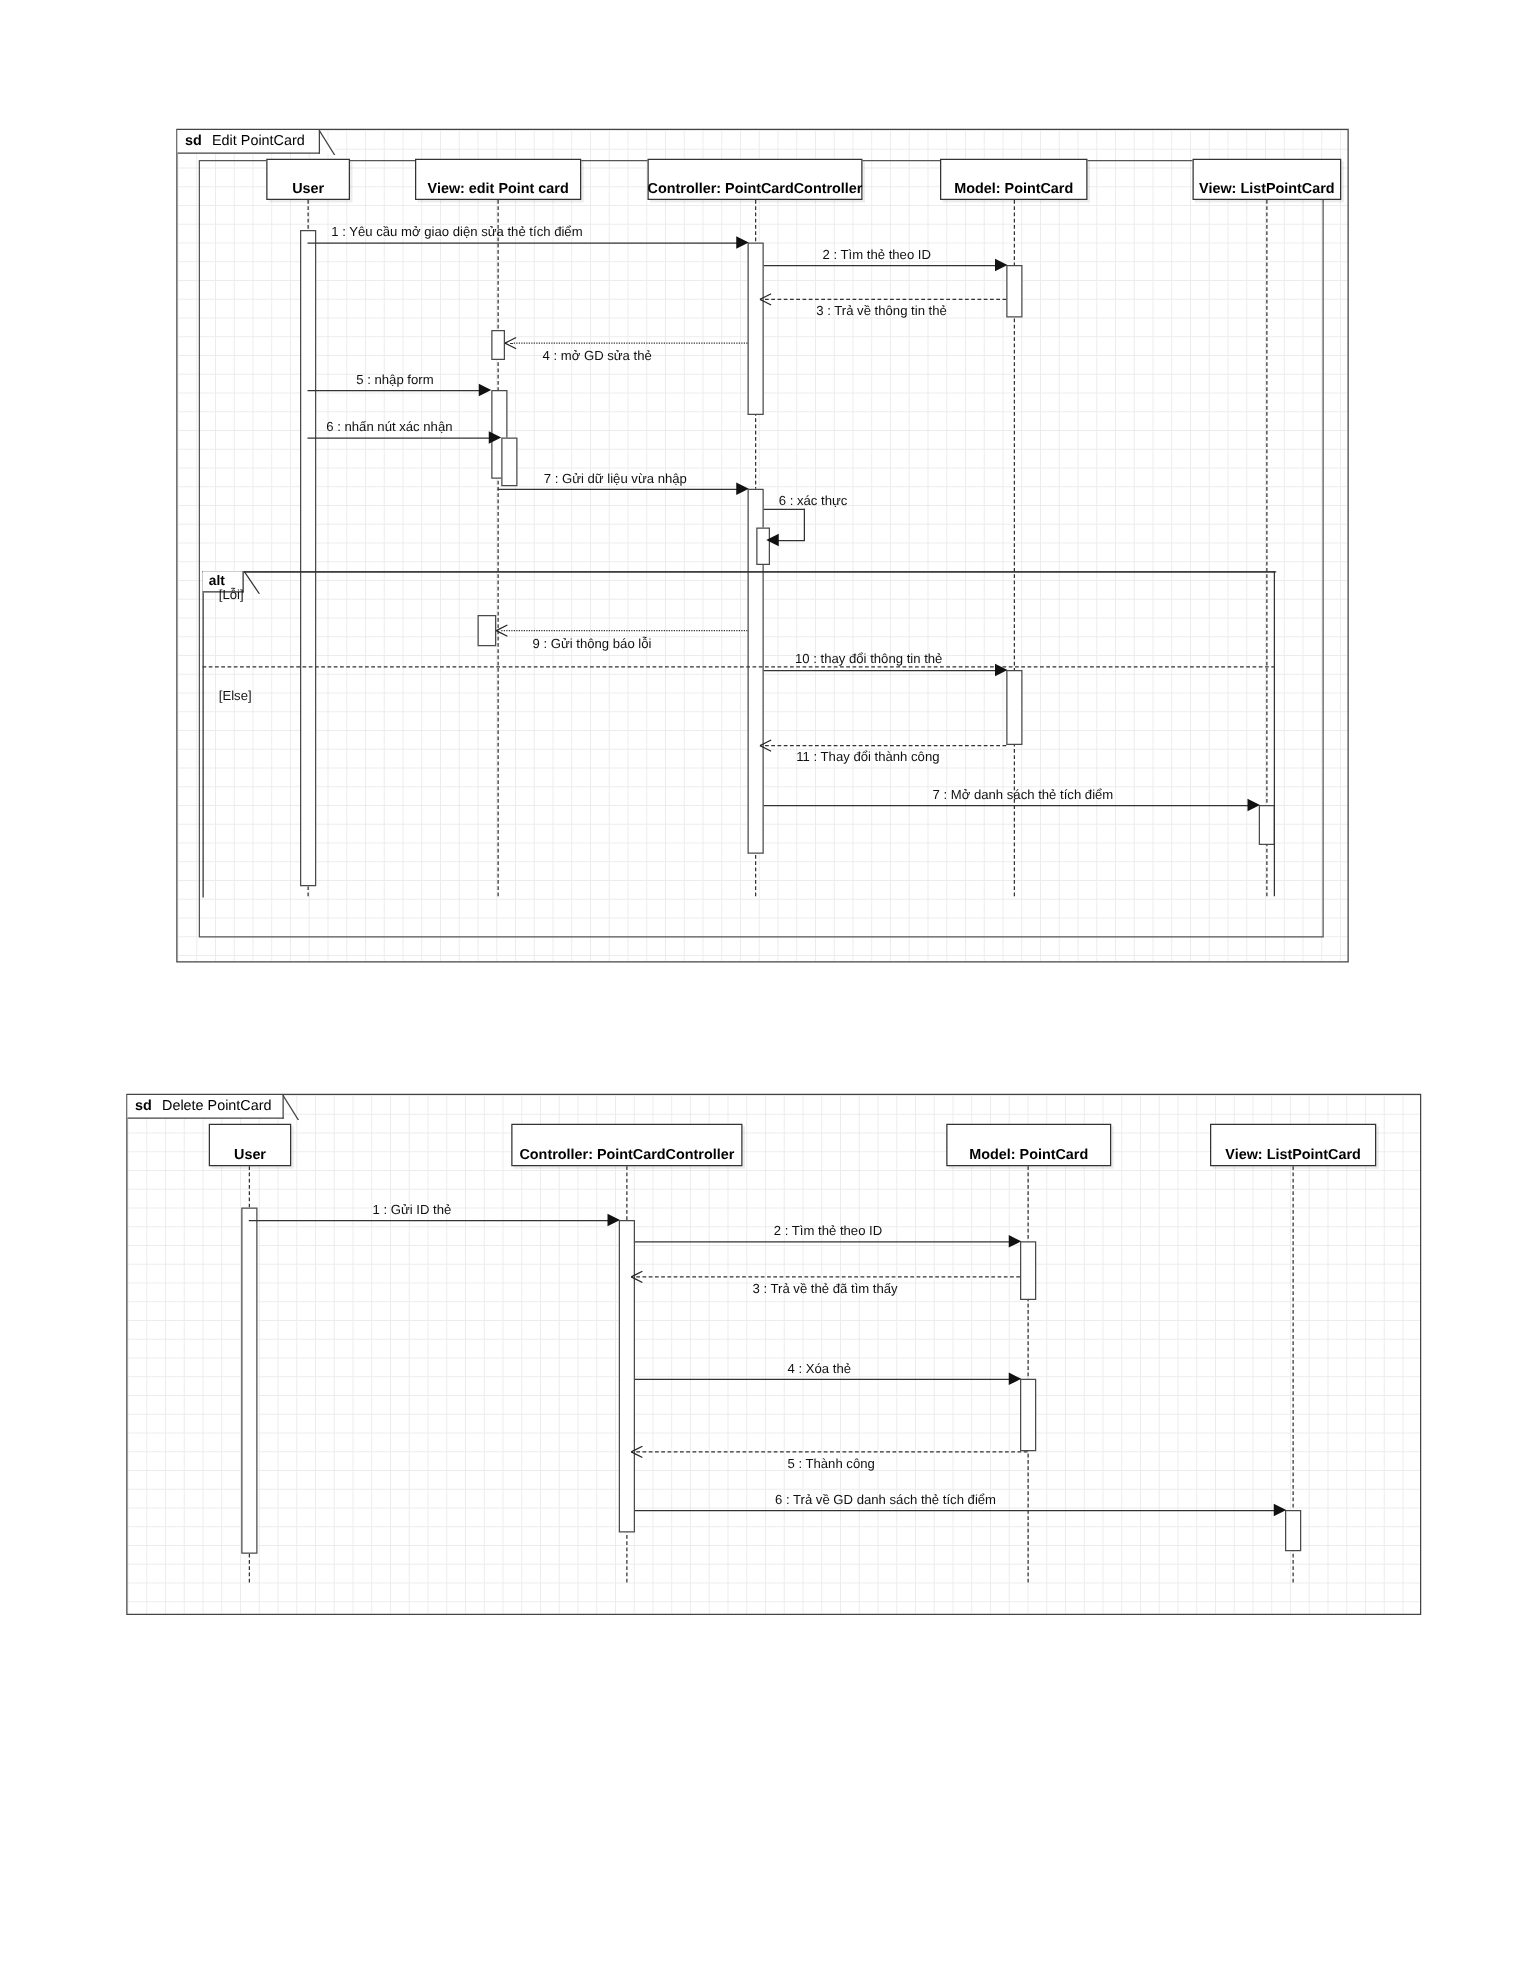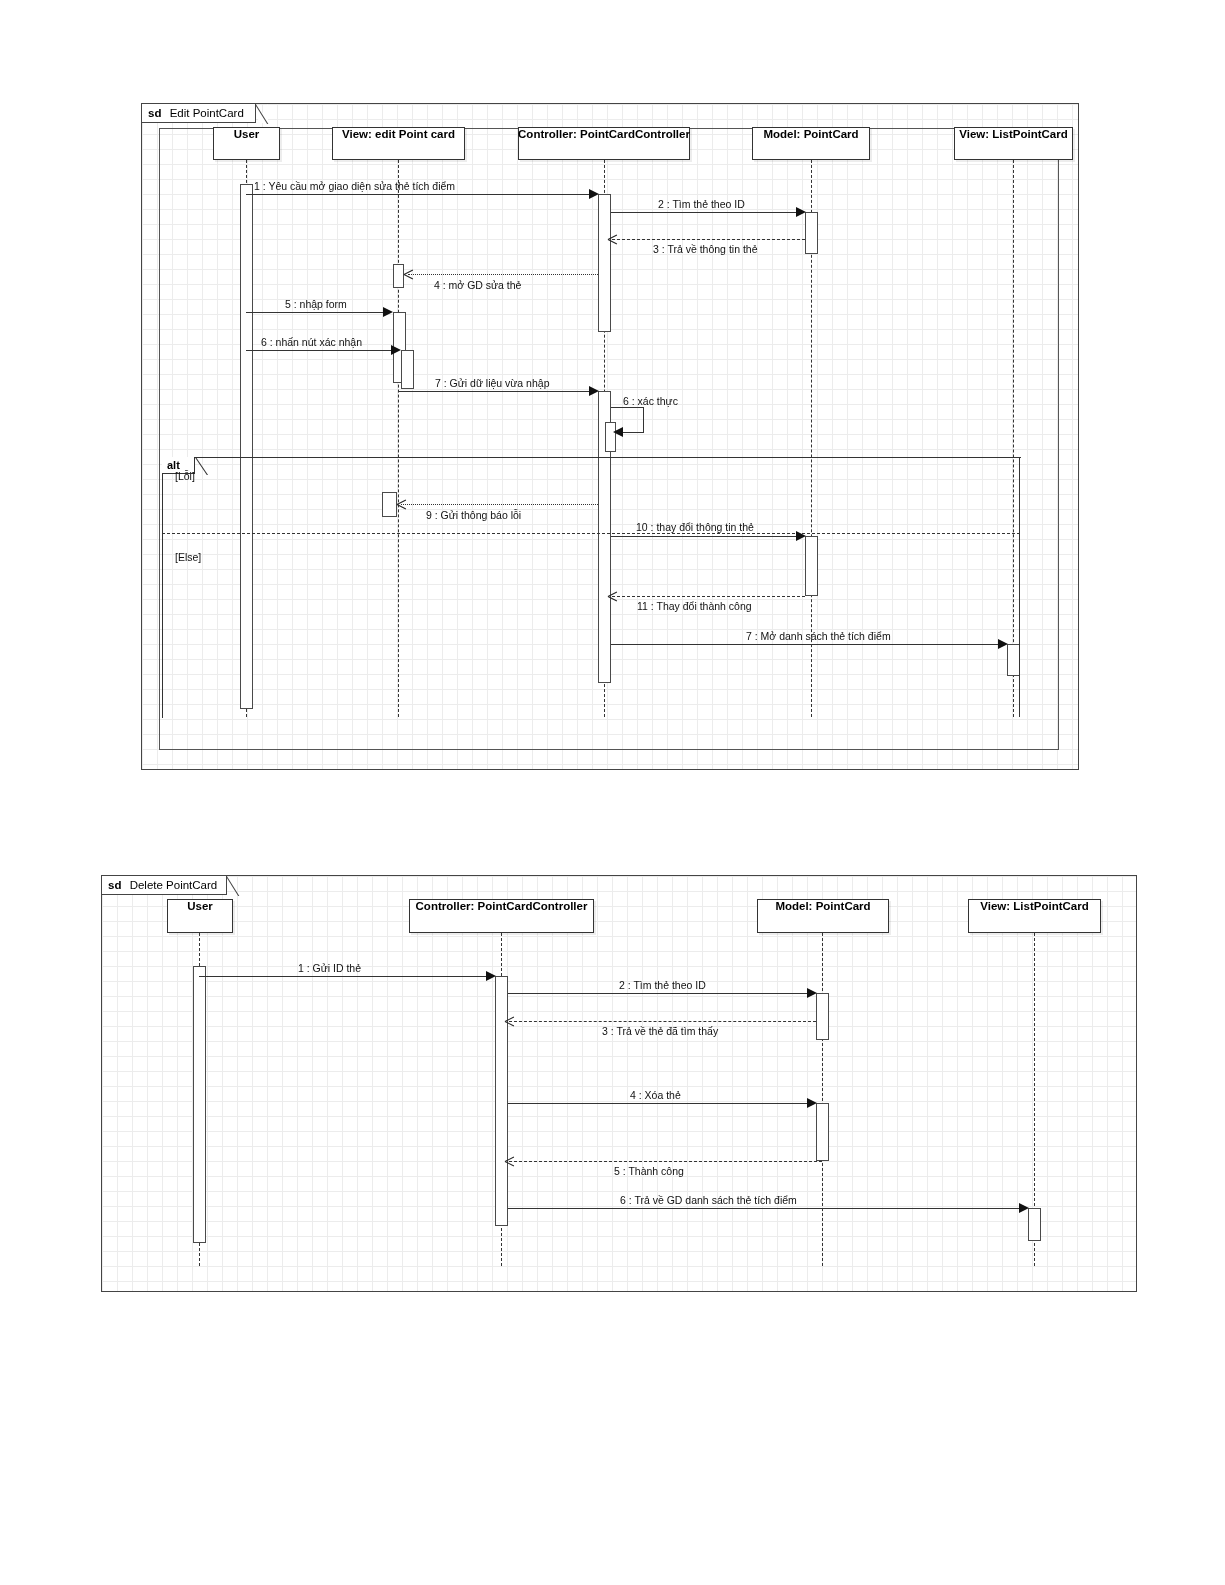--- a/index.html
+++ b/index.html
@@ -62,21 +62,21 @@
     position: absolute;
     border: 1.3px solid #333333;
     background: #ffffff;
     box-shadow: 2px 2px 0 rgba(0,0,0,0.07);
     font-size: 11.5px;
     font-weight: bold;
     color: #000000;
     text-align: center;
     line-height: 1.2;
     display: flex;
-    align-items: flex-start;
+    align-items: flex-end;
     justify-content: center;
     box-sizing: border-box;
     white-space: nowrap;
   }
 
   
   .lifeline-line {
     position: absolute;
     width: 0;
     border-left: 1.3px dashed #333333;
@@ -244,21 +244,21 @@
     <div style="position:absolute;left:52px;top:353px;width:16px;height:18px;overflow:hidden;">
       <div style="position:absolute;left:0;top:-1px;width:22px;height:25px;border-left:1.2px solid #333;transform:rotate(-34deg);transform-origin:top left;"></div>
     </div>
 
     <div class="guard" style="left:33px; top:367px;">[Lỗi]</div>
     <div class="alt-divider" style="left:20px; top:429px; width:858px;"></div>
     <div class="guard" style="left:33px; top:448px;">[Else]</div>
 
     <div class="msg-line" style="left:104px; top:90px; width:348px;"></div>
     <div class="arrowhead arrow-right-solid" style="left:447px; top:85px;"></div>
-    <div class="msg-label" style="left:112px; top:77px;">1 : Yêu cầu mở giao diện sửa thẻ tích điểm</div>
+    <div class="msg-label" style="left:123px; top:77px;">1 : Yêu cầu mở giao diện sửa thẻ tích điểm</div>
 
     <div class="msg-line" style="left:469px; top:108px; width:191px;"></div>
     <div class="arrowhead arrow-right-solid" style="left:654px; top:103px;"></div>
     <div class="msg-label" style="left:516px; top:95px;">2 : Tìm thẻ theo ID</div>
 
     <div class="msg-line dashed" style="left:470px; top:135px; width:193px;"></div>
     <div class="arrow-left-open" style="left:466px; top:130px;"></div>
     <div class="msg-label" style="left:511px; top:140px;">3 : Trả về thông tin thẻ</div>
 
     <div class="msg-line dotted" style="left:266px; top:170px; width:190px;"></div>
@@ -346,21 +346,21 @@
     <div class="msg-line dashed" style="left:407px; top:145px; width:307px;"></div>
     <div class="arrow-left-open" style="left:403px; top:140px;"></div>
     <div class="msg-label" style="left:500px; top:150px;">3 : Trả về thẻ đã tìm thấy</div>
 
     <div class="msg-line" style="left:406px; top:227px; width:305px;"></div>
     <div class="arrowhead arrow-right-solid" style="left:705px; top:222px;"></div>
     <div class="msg-label" style="left:528px; top:214px;">4 : Xóa thẻ</div>
 
     <div class="msg-line dashed" style="left:407px; top:285px; width:313px;"></div>
     <div class="arrow-left-open" style="left:403px; top:280px;"></div>
-    <div class="msg-label" style="left:512px; top:290px;">5 : Thành công</div>
+    <div class="msg-label" style="left:528px; top:290px;">5 : Thành công</div>
 
     <div class="msg-line" style="left:406px; top:332px; width:517px;"></div>
     <div class="arrowhead arrow-right-solid" style="left:917px; top:327px;"></div>
     <div class="msg-label" style="left:518px; top:319px;">6 : Trả về GD danh sách thẻ tích điểm</div>
 
   </div>
 
 </div>
 
 </body></html>

